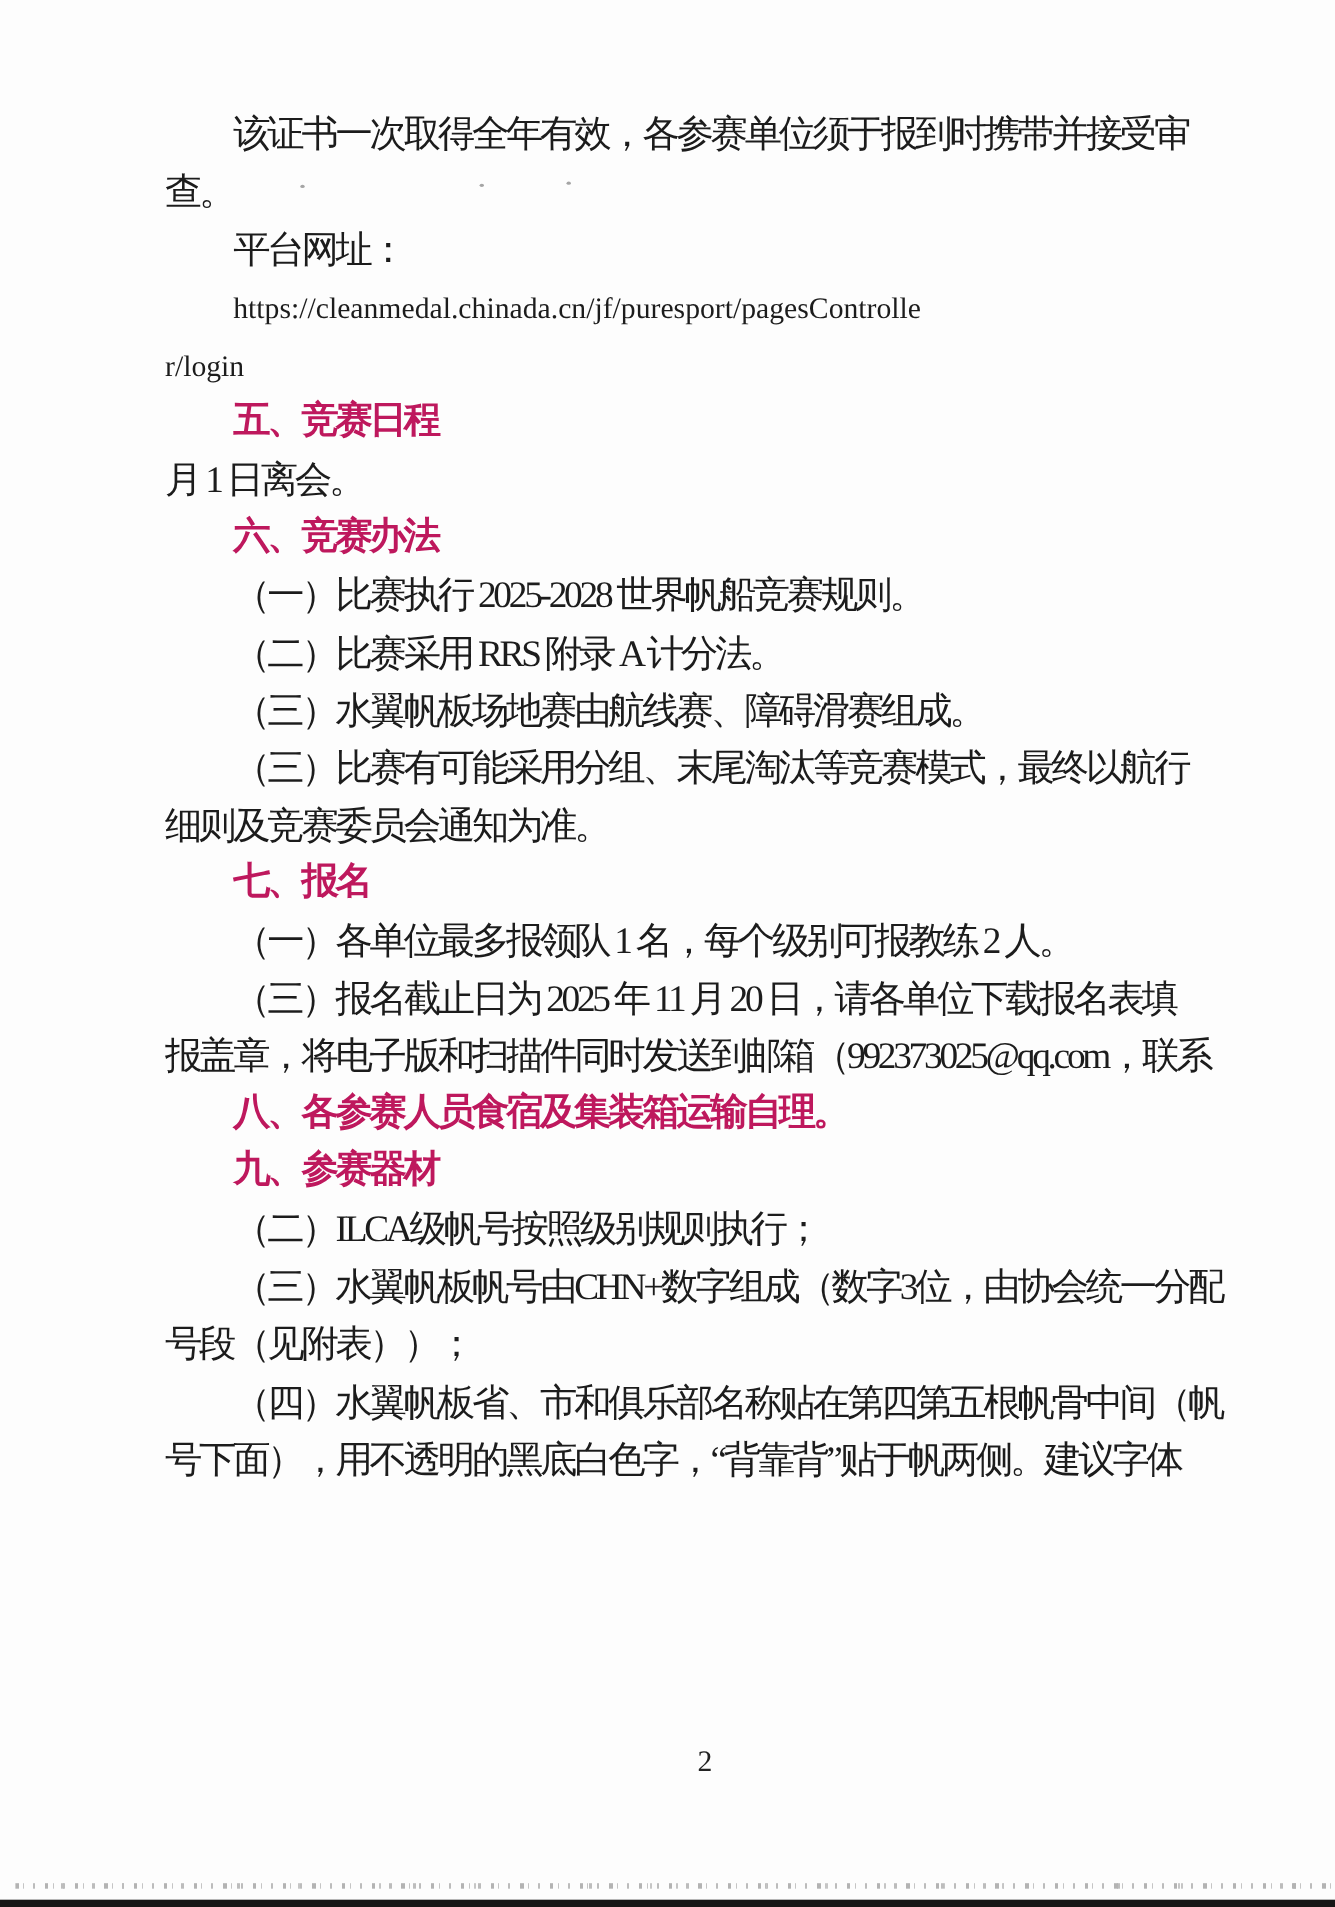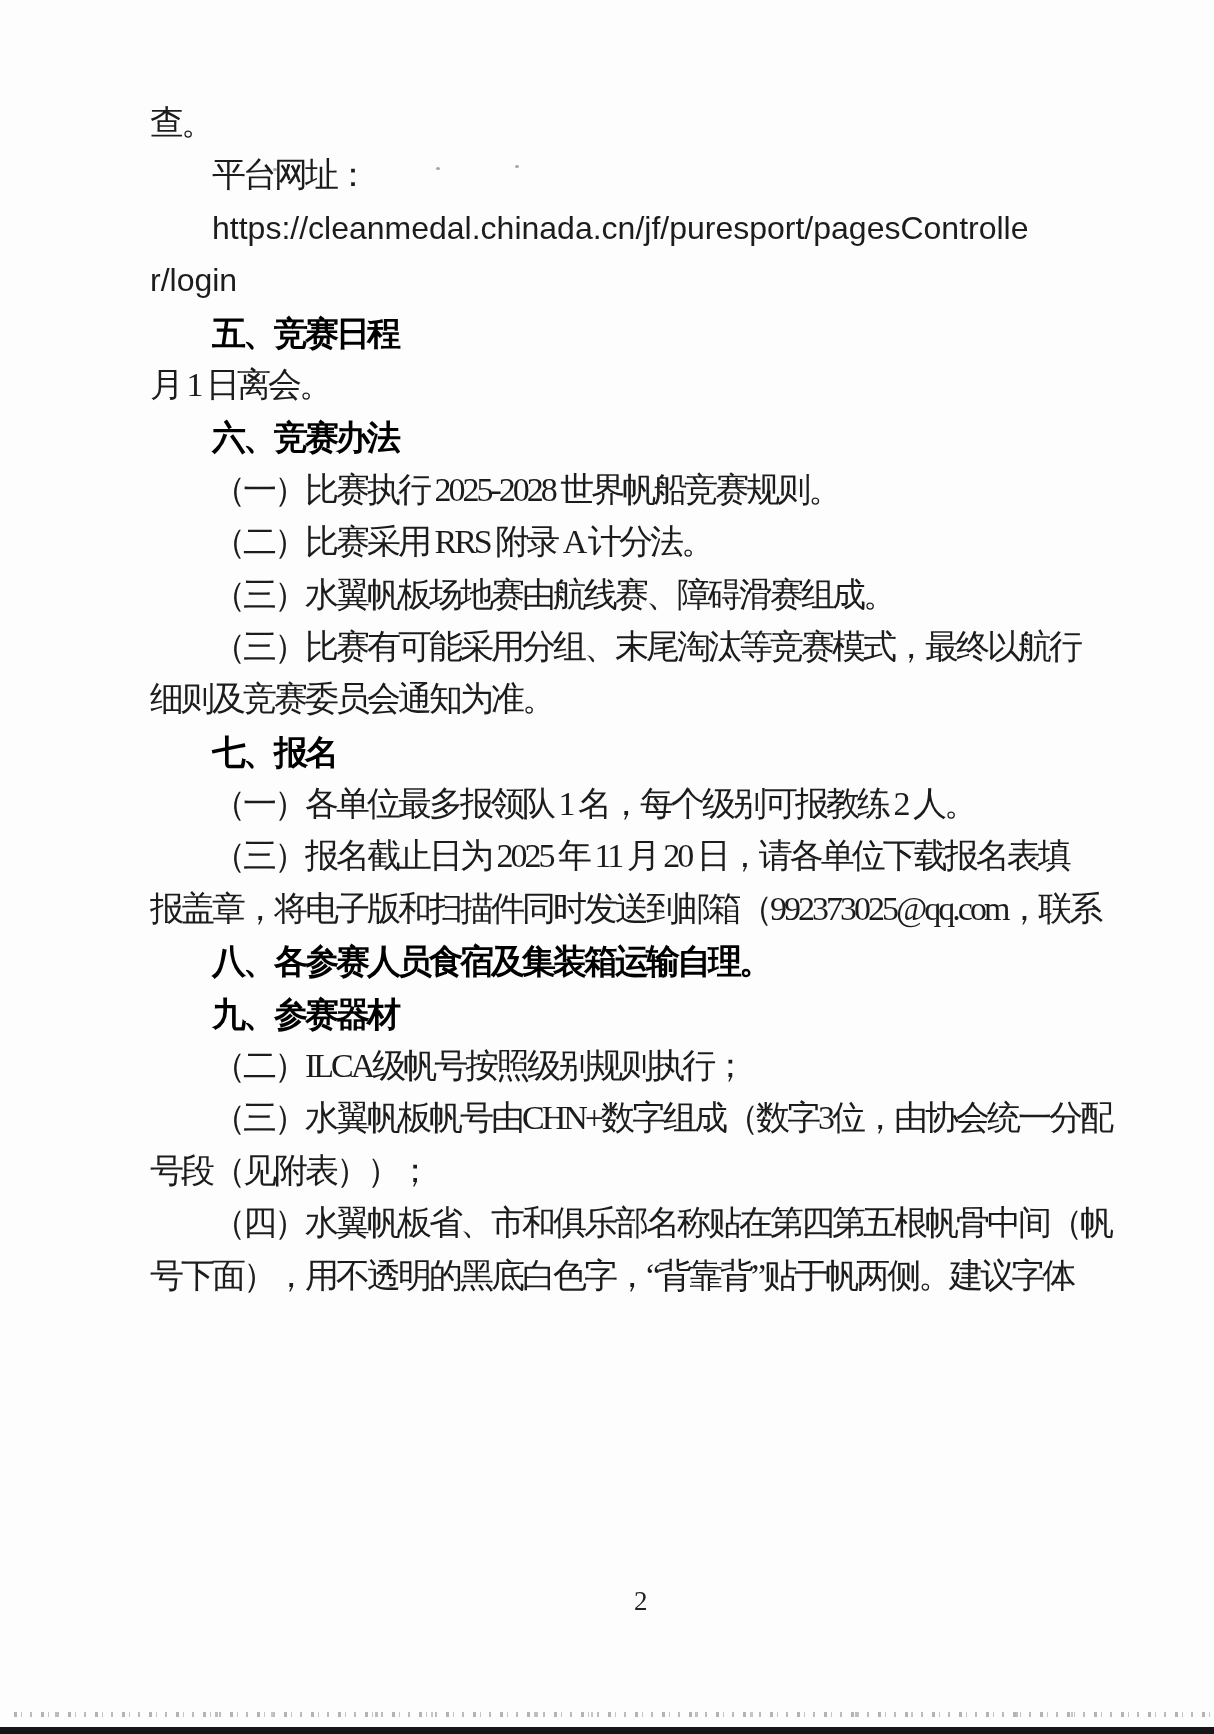--- a/index.html
+++ b/index.html
@@ -13,26 +13,26 @@
   }
   .text-block { position:absolute; left:150px; top:97px; width:1050px; }
   .line {
     height:52.4px; line-height:52.4px;
     font-size:34px; letter-spacing:-3px;
     white-space:nowrap;
   }
   .indent { padding-left:62px; }
   .bold {
     font-weight:bold;
-    font-family:Liberation Sans, sans-serif;
-    color:#000000;
+    font-family:Liberation Mono, monospace;
+    color:#be185d;
   }
   .mono {
-    font-family:Liberation Sans, sans-serif;
-    font-size:32px; letter-spacing:0px;
+    font-family:Liberation Serif, serif;
+    font-size:27px; letter-spacing:0px;
   }
   .page-number {
     position:absolute; left:634px; top:1586px;
     font-size:27px; letter-spacing:0;
     color:#222;
   }
   .speck {
     position:absolute; width:4px; height:3px;
     background:#8f8f8f; border-radius:50%; opacity:.8;
   }
@@ -47,20 +47,21 @@
     position:absolute; left:0; right:0; bottom:0; height:7px;
     background:#161616;
   }
 </style>
 </head>
 <body>
 
 <div class="page">
 
   <div class="text-block">
+    <div class="line indent">该证书一次取得全年有效，各参赛单位须于报到时携带并接受审</div>
     <div class="line">查。</div>
     <div class="line indent">平台网址：</div>
     <div class="line indent mono">https://cleanmedal.chinada.cn/jf/puresport/pagesControlle</div>
     <div class="line mono">r/login</div>
     <div class="line indent bold">五、竞赛日程</div>
     <div class="line">月 1 日离会。</div>
     <div class="line indent bold">六、竞赛办法</div>
     <div class="line indent">（一）比赛执行 2025-2028 世界帆船竞赛规则。</div>
     <div class="line indent">（二）比赛采用 RRS 附录 A 计分法。</div>
     <div class="line indent">（三）水翼帆板场地赛由航线赛、障碍滑赛组成。</div>

